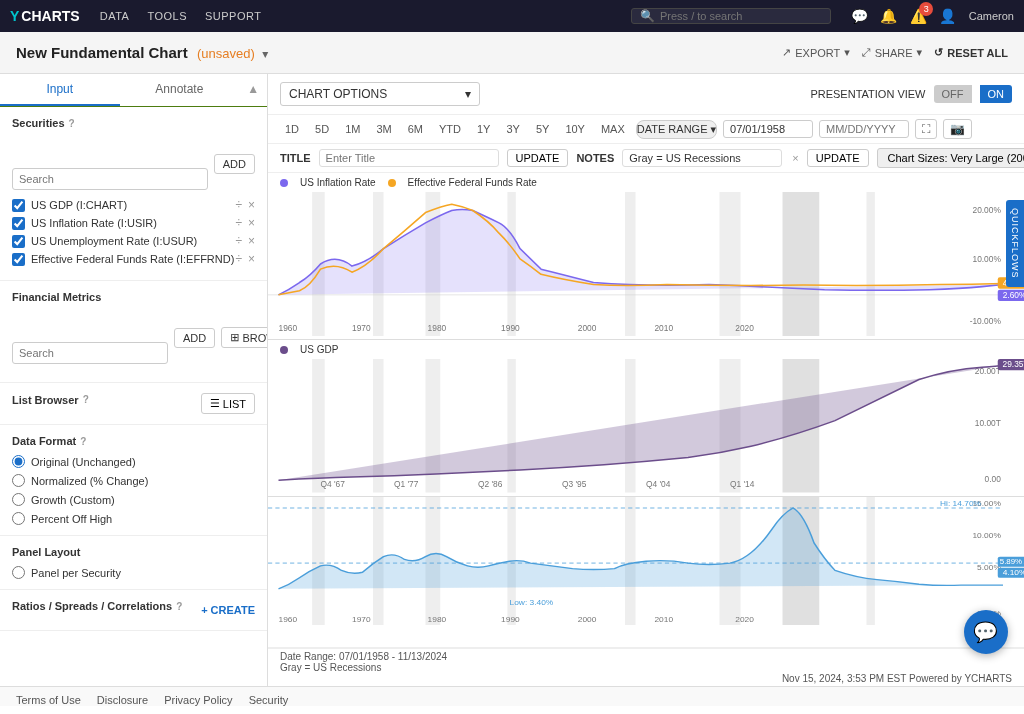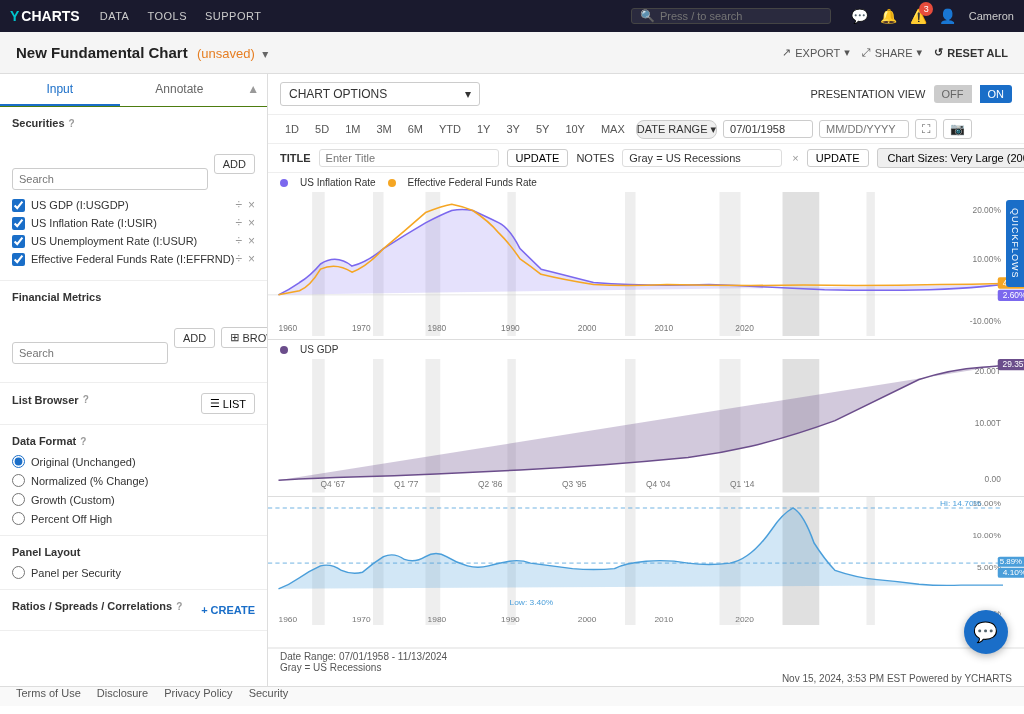--- a/index.html
+++ b/index.html
@@ -73,21 +73,21 @@
     .btn-update { background: none; border: 1px solid #ccc; border-radius: 3px; padding: 2px 8px; font-size: 11px; cursor: pointer; }
     .notes-input { border: 1px solid #ddd; border-radius: 3px; padding: 2px 6px; font-size: 11px; color: #333; flex: 0 0 160px; }
     .notes-x { color: #999; cursor: pointer; margin-left: 2px; }
     .chart-size-select { border: 1px solid #ccc; border-radius: 3px; padding: 2px 6px; font-size: 11px; margin-left: auto; width: 200px; }
 
     
     .charts-container { flex: 1; overflow: hidden; position: relative; }
     .chart-panel { border-bottom: 1px solid #eee; position: relative; }
 
     
-    .footer { height: 20px; background: #f9f9f9; border-top: 1px solid #ddd; display: flex; align-items: flex-start; justify-content: space-between; padding: 0 16px; font-size: 11px; color: #555; }
+    .footer { height: 20px; background: #f9f9f9; border-top: 1px solid #ddd; display: flex; align-items: flex-end; justify-content: space-between; padding: 0 16px; font-size: 11px; color: #555; }
     .footer-links { display: flex; gap: 16px; }
     .footer-link { color: #555; cursor: pointer; text-decoration: none; }
 
     
     .quickflows { position: fixed; right: 0; top: 200px; background: #1a6ec8; color: #fff; font-size: 9px; writing-mode: vertical-rl; padding: 8px 4px; cursor: pointer; border-radius: 3px 0 0 3px; letter-spacing: 1px; }
 
     
     .chat-bubble { position: fixed; right: 16px; bottom: 60px; width: 44px; height: 44px; background: #1a6ec8; border-radius: 50%; display: flex; align-items: center; justify-content: center; color: #fff; font-size: 20px; cursor: pointer; box-shadow: 0 2px 8px rgba(0,0,0,0.3); }
 
     
@@ -163,21 +163,21 @@
       <div class="section-label">
         <span>Securities</span>
         <span class="help-icon">?</span>
       </div>
       <div class="search-row">
         <input type="text" placeholder="Search" style="">
         <button class="btn-add">ADD</button>
       </div>
       <div class="security-item">
         <input type="checkbox" class="security-cb" checked="" style="">
-        <span class="security-name">US GDP (I:USGDP)</span>
+        <span class="security-name">US GDP (I:CHART)</span>
         <div class="security-actions">
           <span>÷</span>
           <span>×</span>
         </div>
       </div>
       <div class="security-item">
         <input type="checkbox" class="security-cb" checked="" style="">
         <span class="security-name">US Inflation Rate (I:USIR)</span>
         <div class="security-actions">
           <span>÷</span>
@@ -313,21 +313,21 @@
       <input class="date-input" type="text" value="07/01/1958" style="">
       <input class="date-input" type="text" placeholder="MM/DD/YYYY" style="">
       <button class="icon-btn">⛶</button>
       <button class="icon-btn">📷</button>
     </div>
 
     <div class="title-row">
       <span class="title-label">TITLE</span>
       <input class="title-input" type="text" placeholder="Enter Title" style="">
       <button class="btn-update">UPDATE</button>
-      <span style="font-weight:normal;color:#333;">NOTES</span>
+      <span style="font-weight:bold;color:#333;">NOTES</span>
       <input class="notes-input" type="text" value="Gray = US Recessions" style="">
       <span class="notes-x">×</span>
       <button class="btn-update">UPDATE</button>
       <select class="chart-size-select">
         <option>Chart Sizes: Very Large (2000 px wide)</option>
       </select>
     </div>
 
     <div class="charts-container" style="display:flex;flex-direction:column;height:calc(100% - 115px);">
 

